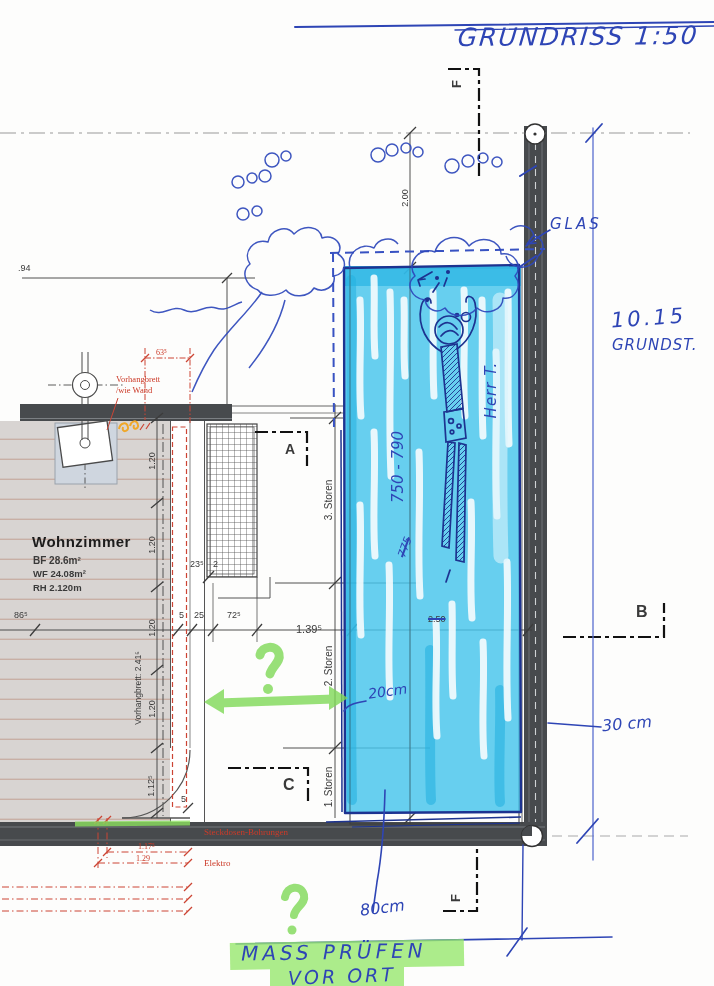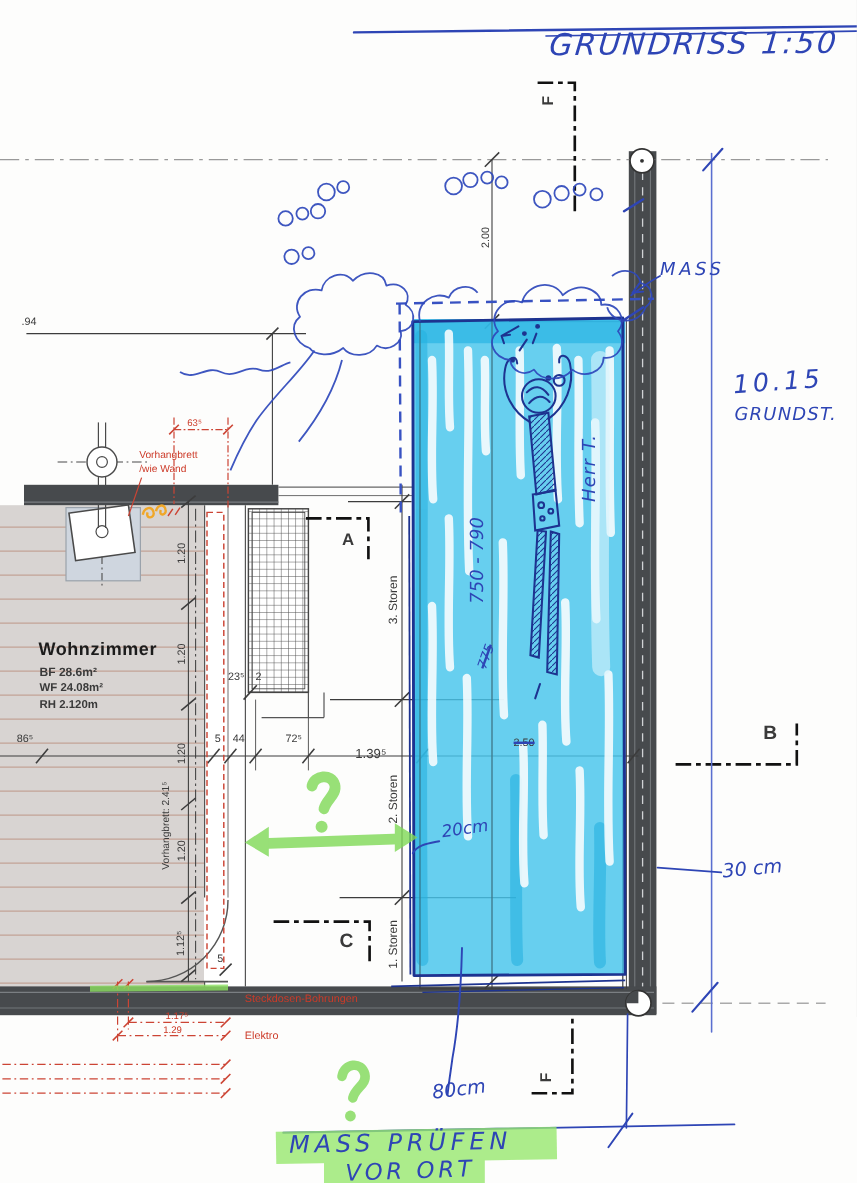--- a/index.html
+++ b/index.html
@@ -1,20 +1,20 @@
 <!DOCTYPE html>
 <html><head>
 <meta charset="utf-8">
 <style>
   body{margin:0;background:#ddd}
   .sheet{position:relative;width:714px;height:986px;margin:0 auto;background:#fdfdfc;overflow:hidden;font-family:"Liberation Sans",sans-serif}
   svg.art{position:absolute;left:0;top:0}
   .lbl{position:absolute;white-space:nowrap;line-height:1}
   .cad{color:#3a3a3a;font-family:"Liberation Sans",sans-serif}
-  .red{color:#cc3a28;font-family:Liberation Sans, sans-serif}
+  .red{color:#cc3a28;font-family:Liberation Serif, serif}
   .hw{color:#2e45b5;font-family:"DejaVu Sans",sans-serif;font-style:italic}
   .b{font-weight:bold}
   .strike-blue{text-decoration:line-through;text-decoration-color:#2e45b5;text-decoration-thickness:2px}
   .z{z-index:3}
 </style>
 </head>
 <body>
 
 <div class="sheet">
 
@@ -310,21 +310,21 @@
     <circle cx="268" cy="689" r="5" fill="#7fd957"></circle>
     <circle cx="292" cy="930" r="4.5" fill="#7fd957"></circle>
     <line x1="218" y1="703" x2="334" y2="699" stroke="#7fd957" stroke-width="9"></line>
     <polygon points="204,702 224,689 224,714" fill="#7fd957"></polygon>
     <polygon points="348,698 329,686 329,710" fill="#7fd957"></polygon>
   </g>
 </svg>
 
 <span class="lbl hw z" style="left:458px;top:24px;font-size:25px;letter-spacing:2px;transform:skewX(-6deg) rotate(-0.5deg)">GRUNDRISS 1:50</span>
 
-<span class="lbl hw z" style="left:550px;top:217px;font-size:15px;letter-spacing:3px">MASS</span>
+<span class="lbl hw z" style="left:550px;top:217px;font-size:15px;letter-spacing:3px">GLAS</span>
 <span class="lbl hw z" style="left:611px;top:308px;font-size:21px;letter-spacing:3px;transform:rotate(-4deg)">10.15</span>
 <span class="lbl hw z" style="left:612px;top:338px;font-size:15px;letter-spacing:1px">GRUNDST.</span>
 <span class="lbl hw z" style="left:491px;top:390px;font-size:15px;letter-spacing:1px;transform:translate(-50%,-50%) rotate(-90deg)">Herr T.</span>
 <span class="lbl hw z" style="left:398px;top:467px;font-size:15px;transform:translate(-50%,-50%) rotate(-90deg)">750 - 790</span>
 <span class="lbl hw z strike-blue" style="left:405px;top:547px;font-size:11px;transform:translate(-50%,-50%) rotate(-70deg)">775</span>
 <span class="lbl hw z" style="left:368px;top:684px;font-size:14px;transform:rotate(-8deg)">20cm</span>
 <span class="lbl hw z" style="left:602px;top:716px;font-size:16px;transform:rotate(-5deg)">30 cm</span>
 <span class="lbl hw z" style="left:360px;top:900px;font-size:16px;transform:rotate(-7deg)">80cm</span>
 <span class="lbl hw z" style="left:241px;top:942px;font-size:20px;letter-spacing:4px;transform:rotate(-1deg)">MASS PRÜFEN</span>
 <span class="lbl hw z" style="left:288px;top:967px;font-size:19px;letter-spacing:3px;transform:rotate(-2deg)">VOR ORT</span>
@@ -344,22 +344,22 @@
 <span class="lbl cad z" style="left:405px;top:198px;font-size:9px;transform:translate(-50%,-50%) rotate(-90deg)">2.00</span>
 <span class="lbl cad z" style="left:152px;top:461px;font-size:9px;transform:translate(-50%,-50%) rotate(-90deg)">1.20</span>
 <span class="lbl cad z" style="left:152px;top:545px;font-size:9px;transform:translate(-50%,-50%) rotate(-90deg)">1.20</span>
 <span class="lbl cad z" style="left:152px;top:628px;font-size:9px;transform:translate(-50%,-50%) rotate(-90deg)">1.20</span>
 <span class="lbl cad z" style="left:152px;top:709px;font-size:9px;transform:translate(-50%,-50%) rotate(-90deg)">1.20</span>
 <span class="lbl cad z" style="left:151px;top:786px;font-size:9px;transform:translate(-50%,-50%) rotate(-90deg)">1.12⁵</span>
 <span class="lbl cad z" style="left:138px;top:688px;font-size:8.5px;transform:translate(-50%,-50%) rotate(-90deg)">Vorhangbrett: 2.41⁵</span>
 <span class="lbl cad z" style="left:181px;top:795px;font-size:9px">5</span>
 <span class="lbl cad z" style="left:14px;top:611px;font-size:9px">86⁵</span>
 <span class="lbl cad z" style="left:179px;top:611px;font-size:9px">5</span>
-<span class="lbl cad z" style="left:194px;top:611px;font-size:9px">44</span>
-<span class="lbl cad z" style="left:238px;top:611px;font-size:9px">72⁵</span>
+<span class="lbl cad z" style="left:194px;top:611px;font-size:9px">25</span>
+<span class="lbl cad z" style="left:227px;top:611px;font-size:9px">72⁵</span>
 <span class="lbl cad z" style="left:296px;top:624px;font-size:11px">1.39⁵</span>
 <span class="lbl cad z strike-blue" style="left:428px;top:615px;font-size:9px">2.50</span>
 <span class="lbl cad z" style="left:190px;top:560px;font-size:9px">23⁵</span>
 <span class="lbl cad z" style="left:213px;top:560px;font-size:9px">2</span>
 
 <span class="lbl cad z" style="left:329px;top:500px;font-size:10px;transform:translate(-50%,-50%) rotate(-90deg)">3. Storen</span>
 <span class="lbl cad z" style="left:329px;top:666px;font-size:10px;transform:translate(-50%,-50%) rotate(-90deg)">2. Storen</span>
 <span class="lbl cad z" style="left:329px;top:787px;font-size:10px;transform:translate(-50%,-50%) rotate(-90deg)">1. Storen</span>
 
 <span class="lbl red z" style="left:116px;top:375px;font-size:8.5px">Vorhangbrett</span>

